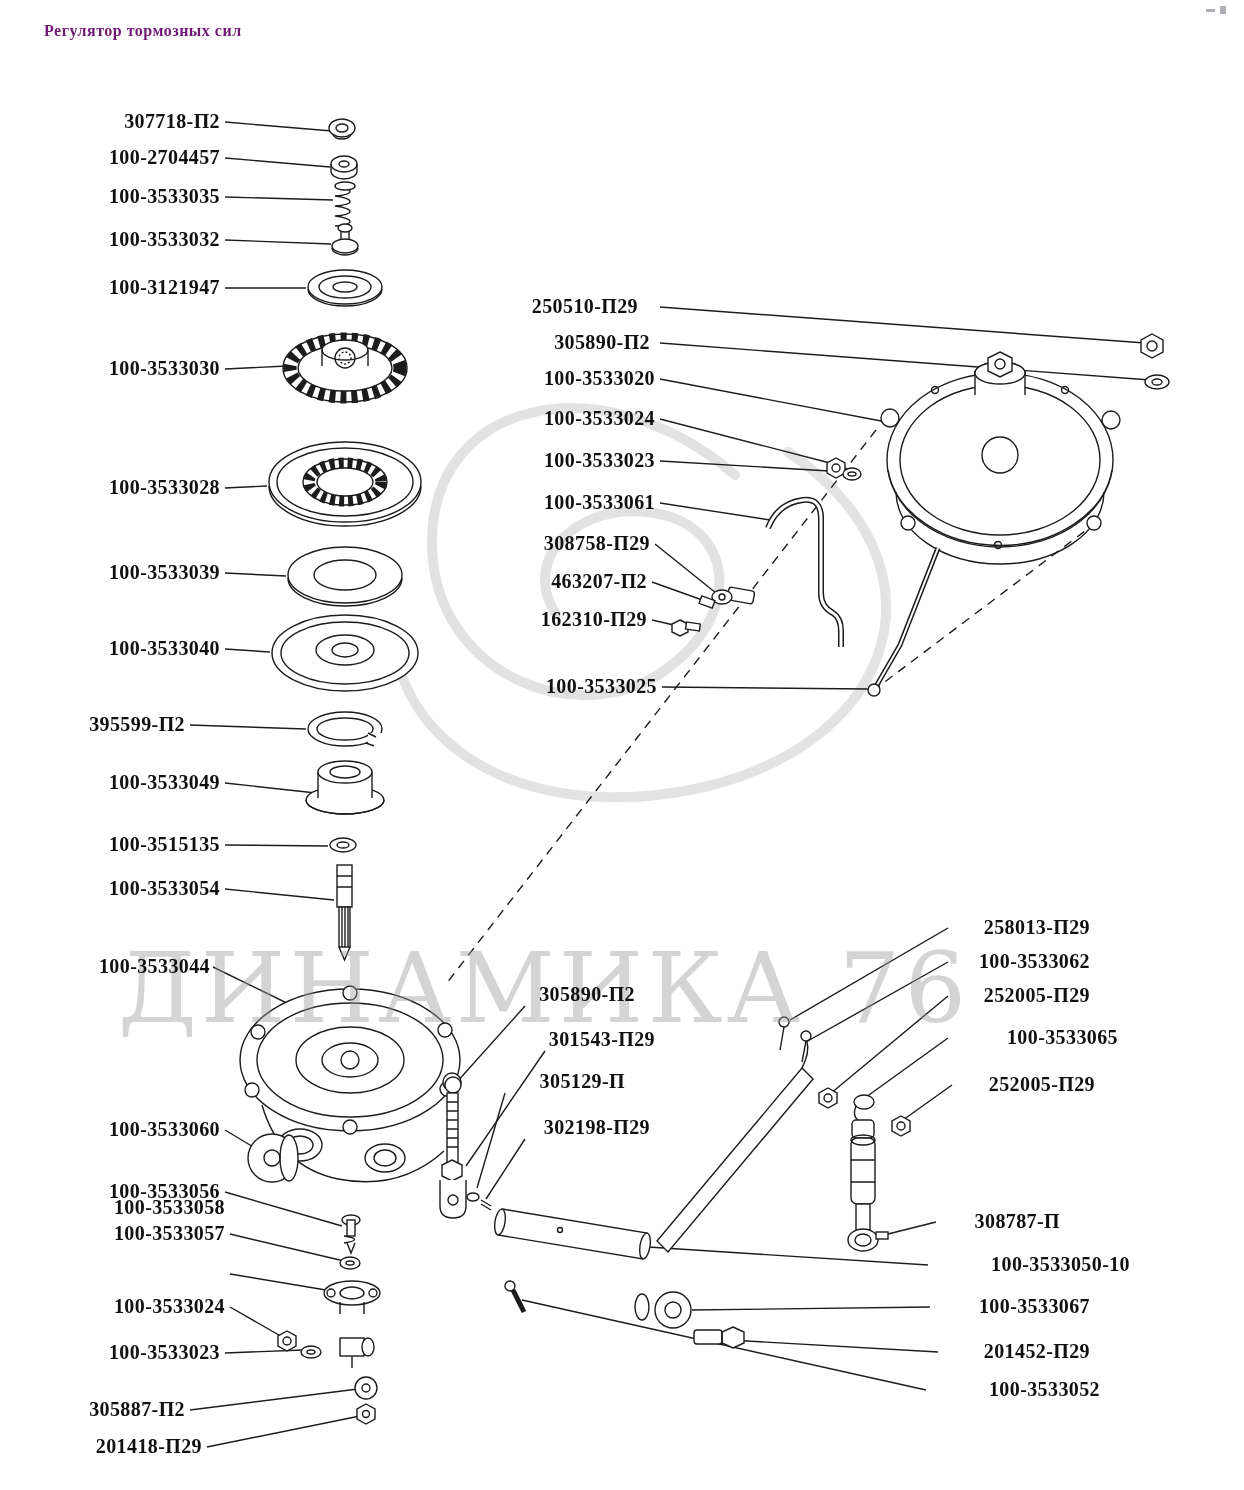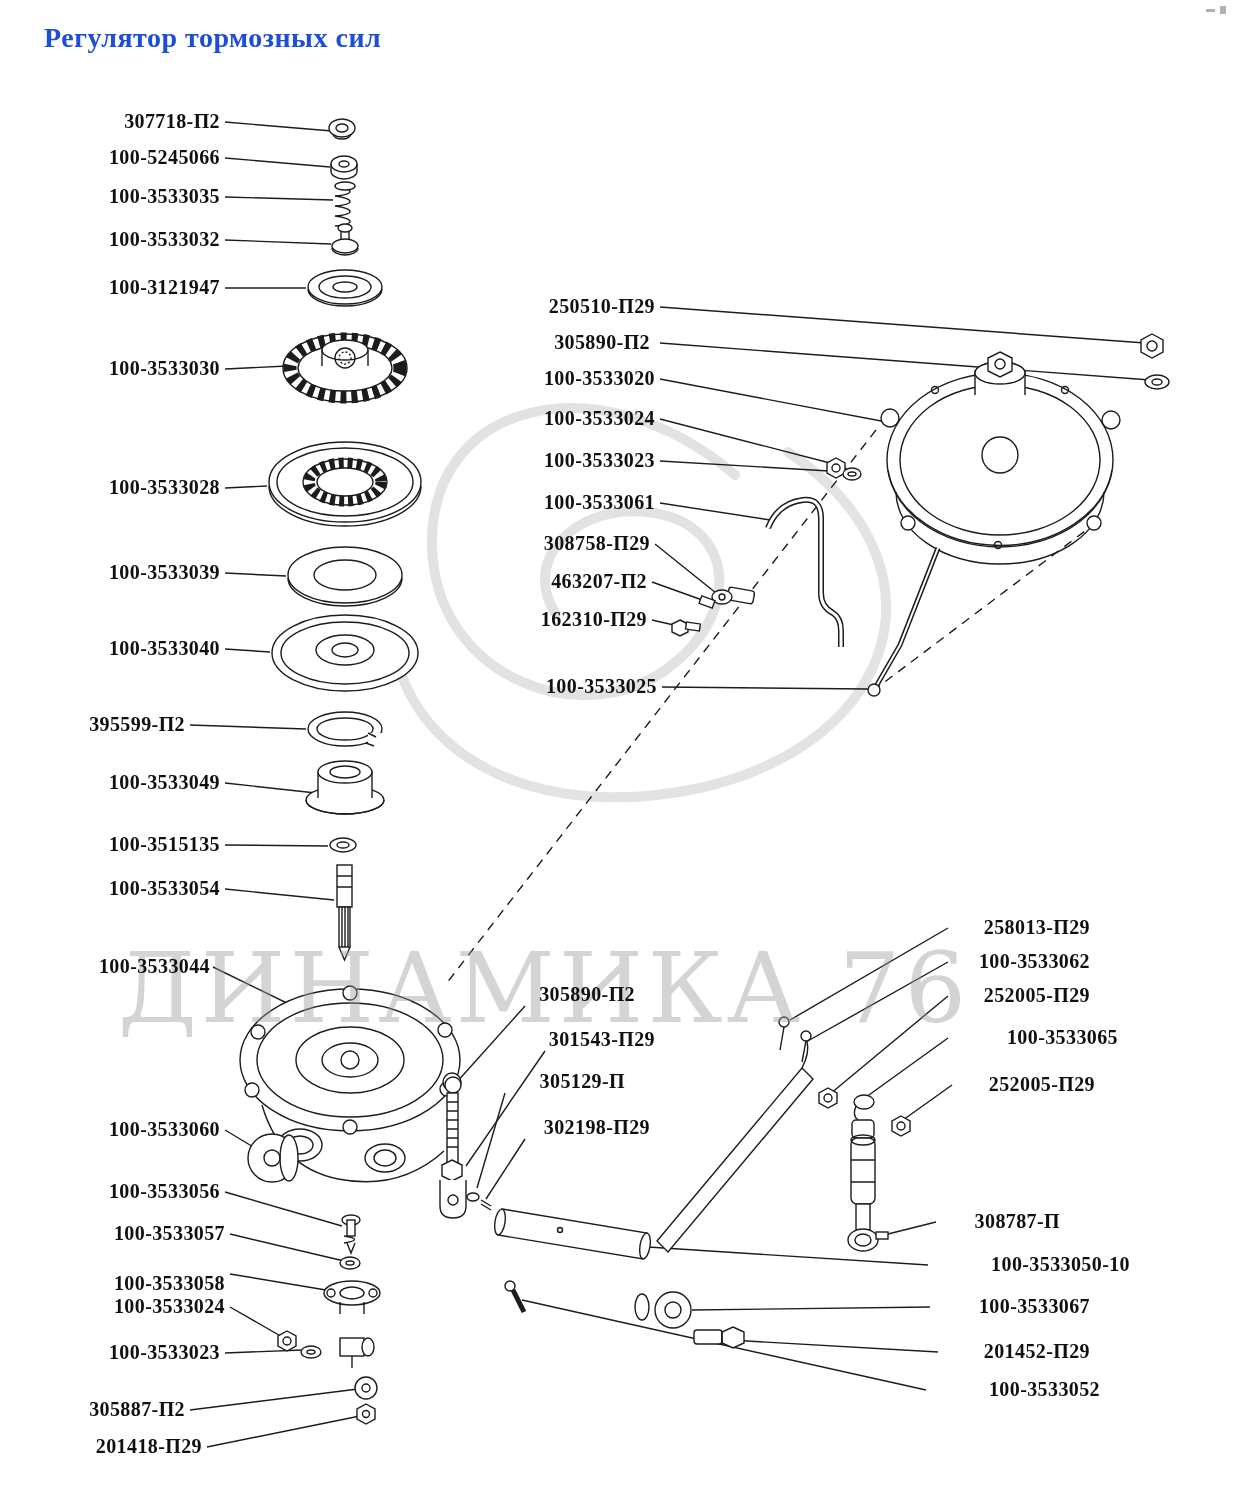--- a/index.html
+++ b/index.html
@@ -1,18 +1,18 @@
 <!DOCTYPE html>
 <html><head>
 <meta charset="utf-8">
 <style>
   html,body{margin:0;padding:0;background:#ffffff;}
   .page{position:relative;width:1244px;height:1490px;background:#ffffff;overflow:hidden;
         font-family:"Liberation Serif", serif;}
-  .title{position:absolute;left:44px;top:22px;font-size:28px;font-weight:700;color:#1d4ed8;
+  .title{position:absolute;left:44px;top:22px;font-size:16px;font-weight:700;color:#701a75;
          white-space:nowrap;letter-spacing:0.5px;}
   .lbl{position:absolute;text-align:right;font-size:20px;font-weight:700;color:#101010;
        white-space:nowrap;letter-spacing:0.4px;}
   svg.diagram{position:absolute;left:0;top:0;}
 </style>
 </head>
 <body>
 
 <div class="page">
 
@@ -357,43 +357,43 @@
 
     <g fill="#9aa0a6" stroke="none" opacity="0.8">
       <rect x="1206" y="9" width="9" height="3"></rect>
       <rect x="1220" y="6" width="6" height="8"></rect>
     </g>
   </svg>
 
   <div class="title">Регулятор тормозных сил</div>
 
   <div class="lbl" style="left:50px;top:110px;width:170px">307718-П2</div>
-  <div class="lbl" style="left:50px;top:146px;width:170px">100-5245066</div>
+  <div class="lbl" style="left:50px;top:146px;width:170px">100-2704457</div>
   <div class="lbl" style="left:50px;top:185px;width:170px">100-3533035</div>
   <div class="lbl" style="left:50px;top:228px;width:170px">100-3533032</div>
   <div class="lbl" style="left:50px;top:276px;width:170px">100-3121947</div>
   <div class="lbl" style="left:50px;top:357px;width:170px">100-3533030</div>
   <div class="lbl" style="left:50px;top:476px;width:170px">100-3533028</div>
   <div class="lbl" style="left:50px;top:561px;width:170px">100-3533039</div>
   <div class="lbl" style="left:50px;top:637px;width:170px">100-3533040</div>
   <div class="lbl" style="left:50px;top:713px;width:135px">395599-П2</div>
   <div class="lbl" style="left:50px;top:771px;width:170px">100-3533049</div>
   <div class="lbl" style="left:50px;top:833px;width:170px">100-3515135</div>
   <div class="lbl" style="left:50px;top:877px;width:170px">100-3533054</div>
   <div class="lbl" style="left:40px;top:955px;width:170px">100-3533044</div>
   <div class="lbl" style="left:50px;top:1118px;width:170px">100-3533060</div>
   <div class="lbl" style="left:50px;top:1180px;width:170px">100-3533056</div>
   <div class="lbl" style="left:55px;top:1222px;width:170px">100-3533057</div>
-  <div class="lbl" style="left:55px;top:1272px;width:170px">100-3533058</div>
+  <div class="lbl" style="left:55px;top:1196px;width:170px">100-3533058</div>
   <div class="lbl" style="left:55px;top:1295px;width:170px">100-3533024</div>
   <div class="lbl" style="left:50px;top:1341px;width:170px">100-3533023</div>
   <div class="lbl" style="left:50px;top:1398px;width:135px">305887-П2</div>
   <div class="lbl" style="left:50px;top:1435px;width:152px">201418-П29</div>
 
-  <div class="lbl" style="left:485px;top:295px;width:170px">250510-П29</div>
+  <div class="lbl" style="left:468px;top:295px;width:170px">250510-П29</div>
   <div class="lbl" style="left:485px;top:331px;width:165px">305890-П2</div>
   <div class="lbl" style="left:485px;top:367px;width:170px">100-3533020</div>
   <div class="lbl" style="left:485px;top:407px;width:170px">100-3533024</div>
   <div class="lbl" style="left:485px;top:449px;width:170px">100-3533023</div>
   <div class="lbl" style="left:485px;top:491px;width:170px">100-3533061</div>
   <div class="lbl" style="left:480px;top:532px;width:170px">308758-П29</div>
   <div class="lbl" style="left:477px;top:570px;width:170px">463207-П2</div>
   <div class="lbl" style="left:477px;top:608px;width:170px">162310-П29</div>
   <div class="lbl" style="left:487px;top:675px;width:170px">100-3533025</div>
 

